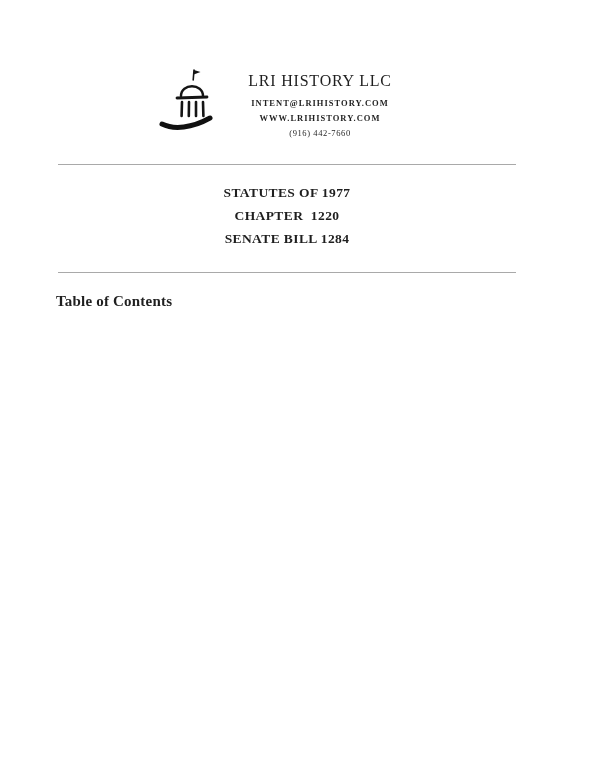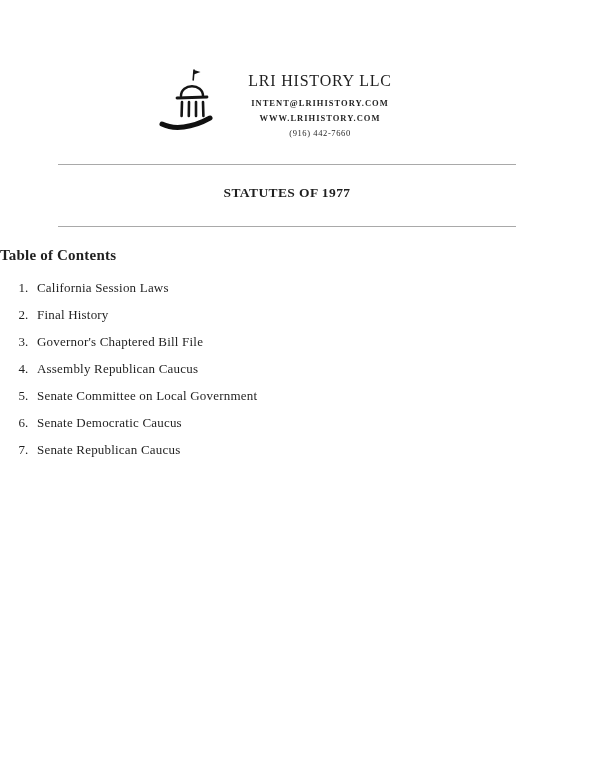--- a/index.html
+++ b/index.html
@@ -61,20 +61,21 @@
   .reference .ref-line {
     font-weight:bold;
     font-size:13.5px;
     letter-spacing:0.4px;
     line-height:23px;
     white-space:pre;
   }
 
   
   .toc {
+    margin-left:56px;
     width:460px;
     padding-top:20px;
   }
   .toc-title {
     font-size:15px;
     font-weight:bold;
     margin:0 0 16px 0;
     letter-spacing:0.2px;
   }
   .toc-list {
@@ -117,30 +118,23 @@
       <div class="contact">INTENT@LRIHISTORY.COM</div>
       <div class="contact">WWW.LRIHISTORY.COM</div>
       <div class="phone">(916) 442-7660</div>
     </div>
   </header>
 
   <hr class="rule rule-top">
 
   <section class="reference">
     <div class="ref-line">STATUTES OF 1977</div>
+    <div class="ref-line">CHAPTER  1220</div>
+    <div class="ref-line">SENATE BILL 1284</div>
   </section>
 
   <hr class="rule rule-mid">
 
   <section class="toc">
     <h2 class="toc-title">Table of Contents</h2>
-    <ol class="toc-list">
-        <li>California Session Laws</li>
-        <li>Final History</li>
-        <li>Governor's Chaptered Bill File</li>
-        <li>Assembly Republican Caucus</li>
-        <li>Senate Committee on Local Government</li>
-        <li>Senate Democratic Caucus</li>
-        <li>Senate Republican Caucus</li>
-      </ol>
   </section>
 
 </div>
 
 </body></html>

